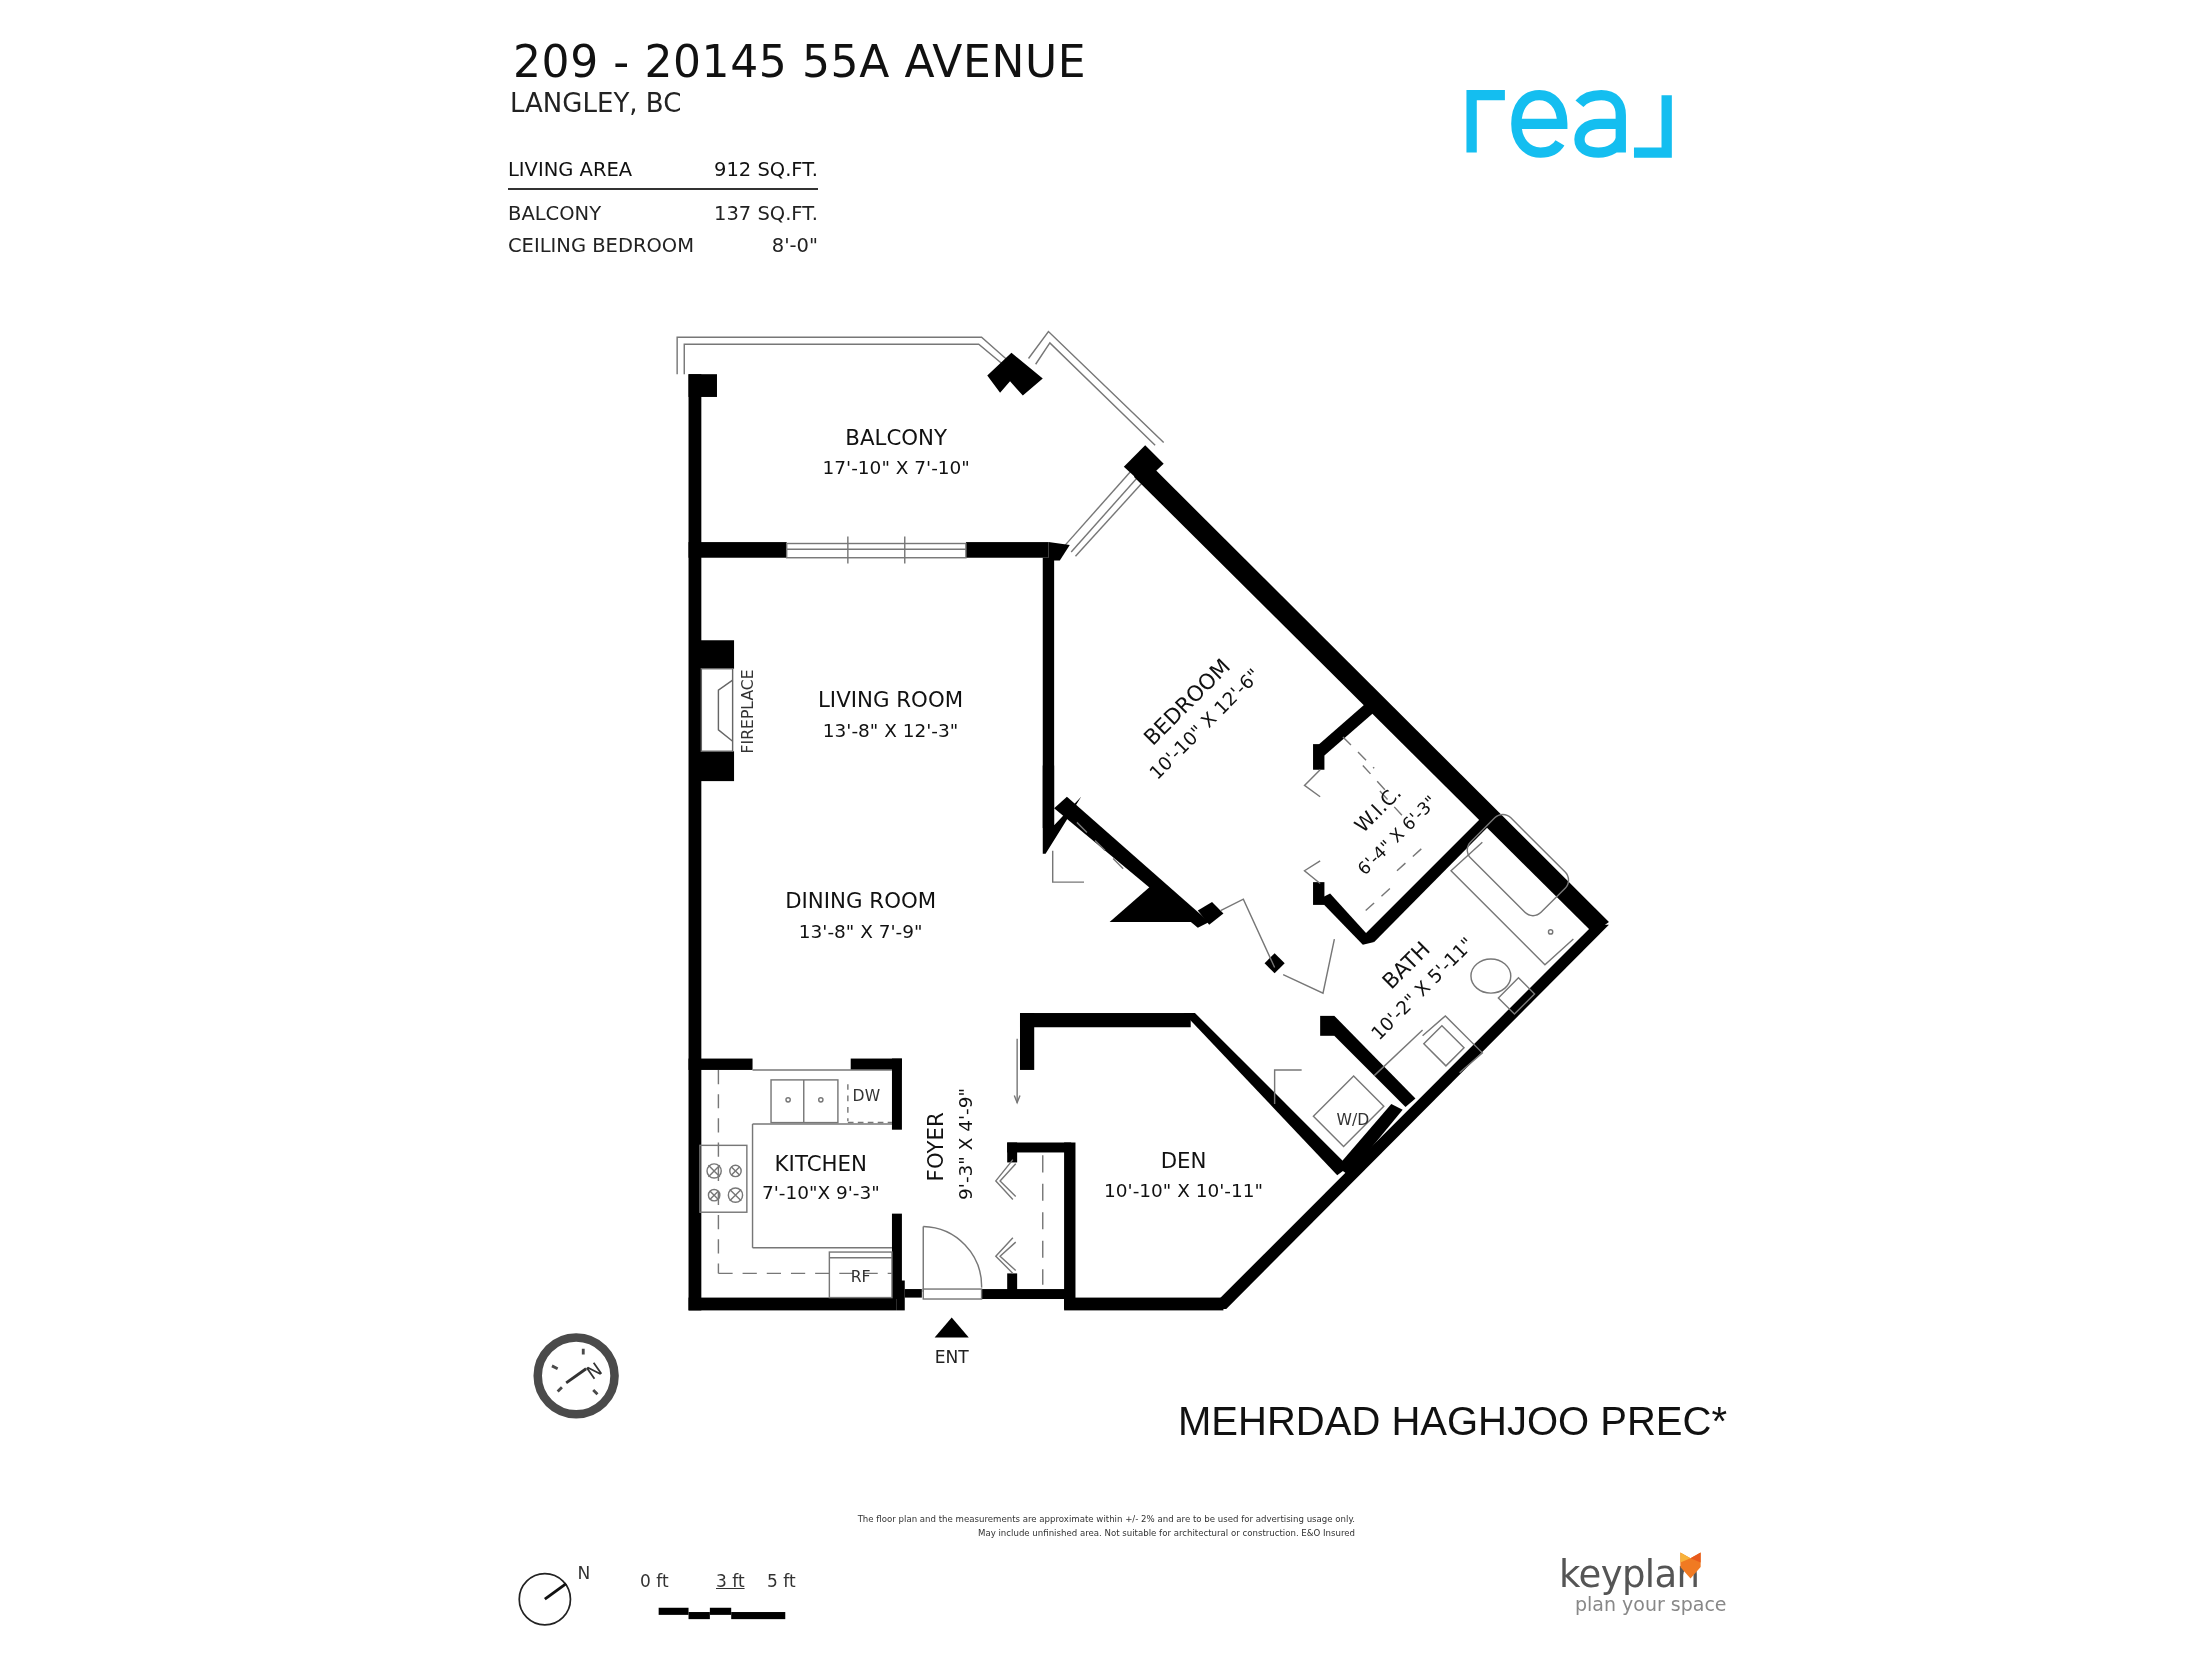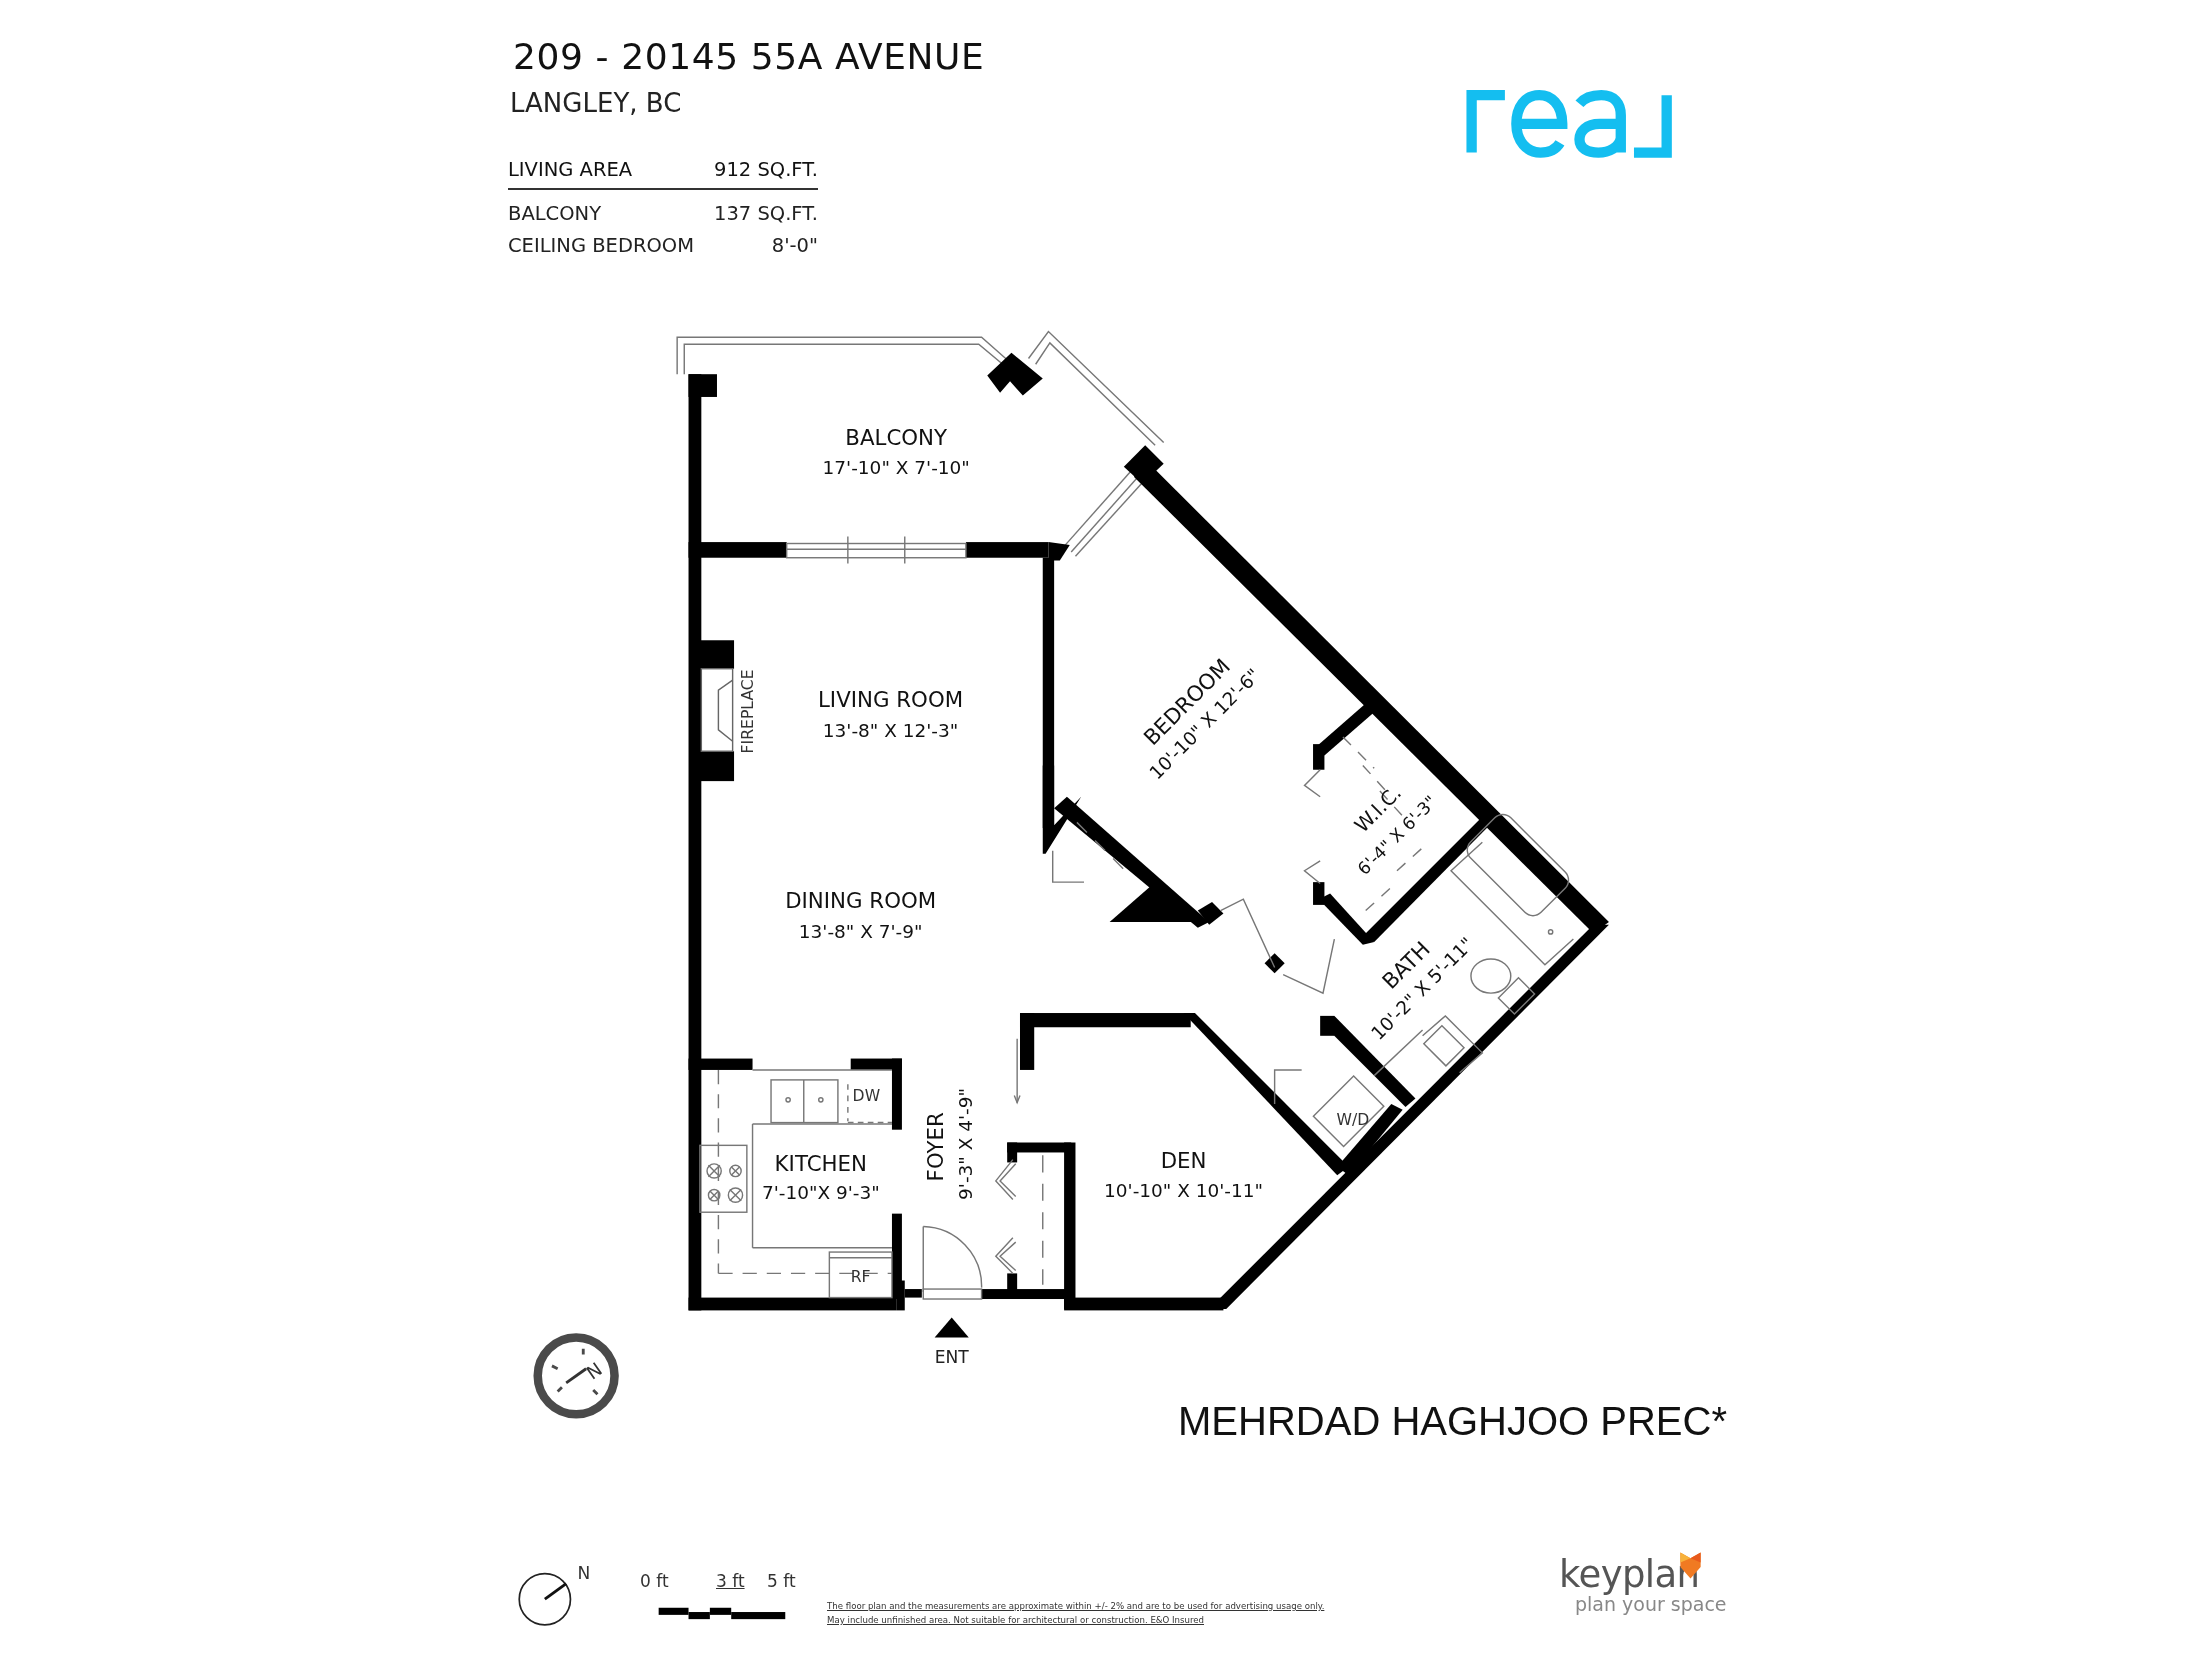--- a/index.html
+++ b/index.html
@@ -1,31 +1,31 @@
 <!DOCTYPE html>
 <html style="font-size:9.2px"><head>
 <meta charset="utf-8">
 <style>
   html, body { margin: 0; padding: 0; background: #ffffff; }
   body { width: 2205px; height: 1654px; position: relative; overflow: hidden; font-family: "DejaVu Sans", sans-serif; color: #111; }
   .abs { position: absolute; }
-  .hdr-title { left: 513px; top: 36px; font-size: 36px; font-weight: 500; letter-spacing: 0.6px; color: #111; white-space: nowrap; }
+  .hdr-title { left: 513px; top: 36px; font-size: 44px; font-weight: 500; letter-spacing: 0.6px; color: #111; white-space: nowrap; }
   .hdr-sub { left: 510px; top: 88px; font-size: 26px; color: #222; white-space: nowrap; }
   .stats { left: 508px; top: 154px; width: 310px; font-size: 19.5px; color: #222; text-align: center; }
   .stats .row { display: flex; justify-content: space-between; line-height: 32px; }
   .stats .row.main { border-bottom: 2.3px solid #333; margin-bottom: 8px; padding-bottom: 2.3px; color: #111; }
   .logo-real { left: 1459px; top: 75px; width: 218px; height: 92px; }
   .agent { right: 478px; top: 1397px; text-align: center; font-family: "Liberation Sans", sans-serif; color: #111; }
   .agent .name { font-size: 40px; line-height: 49px; white-space: nowrap; }
   .agent .phone { font-size: 40px; line-height: 49px; white-space: nowrap; }
   .plan { left: 0; top: 0; width: 2205px; height: 1654px; }
   .room-label { font-family: "DejaVu Sans", sans-serif; fill: #111; }
   .scale-labels { left: 640px; top: 1571px; font-size: 17px; color: #333; }
   .scale-labels span { position: absolute; white-space: nowrap; }
-  .disclaimer { left: 827px; top: 1600px; width: 528px; text-align: left; font-size: 8.6px; line-height: 13.8px; color: #333; text-decoration: underline; }
+  .disclaimer { left: 827px; top: 1513px; width: 528px; text-align: right; font-size: 8.6px; line-height: 13.8px; color: #333; }
   .keyplan { left: 1559px; top: 1553px; }
   .keyplan .word { font-size: 37px; color: #555; letter-spacing: -0.6px; font-family: "DejaVu Sans", sans-serif; }
   .keyplan .tag { font-size: 19px; color: #888; margin-left: 16px; margin-top: -3.4px; }
 </style>
 </head>
 <body>
 
 <div class="abs hdr-title">209 - 20145 55A AVENUE</div>
 <div class="abs hdr-sub">LANGLEY, BC</div>
 

